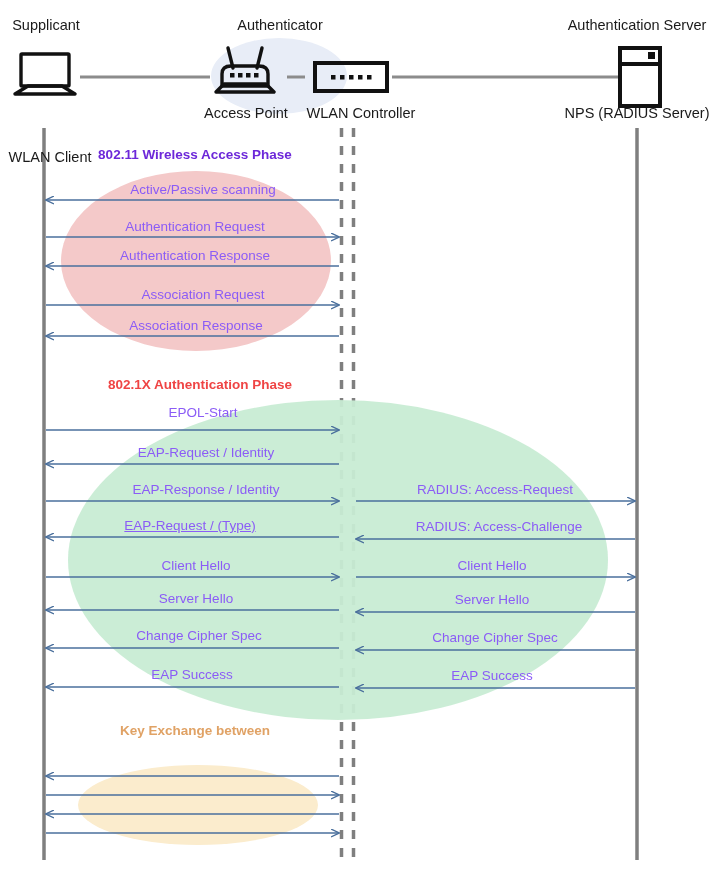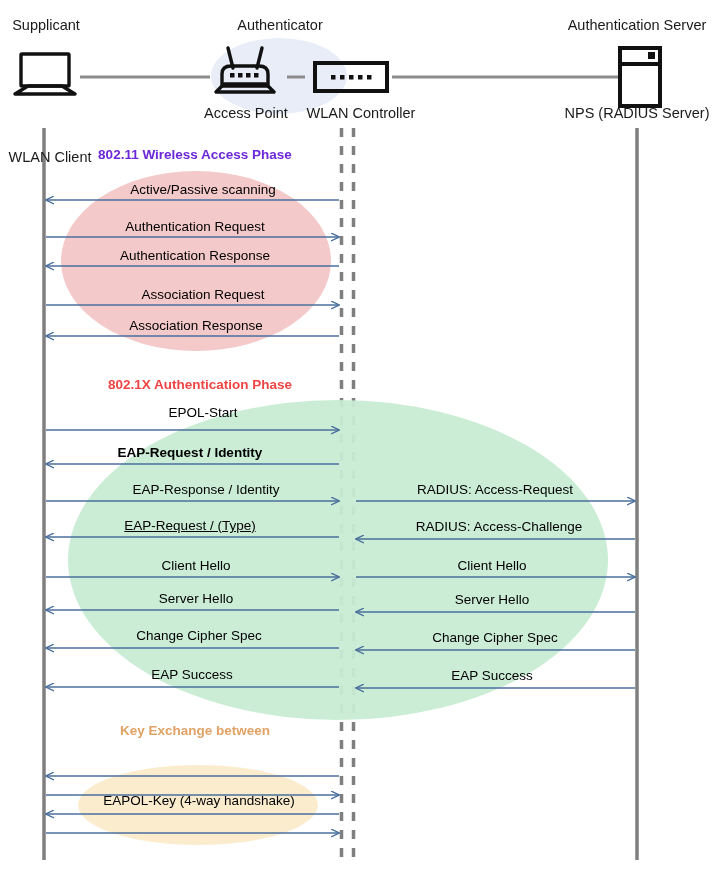--- a/index.html
+++ b/index.html
@@ -48,21 +48,21 @@
     font-weight: 600;
     text-align: center;
     line-height: 1.35;
   }
   .phase-wireless { color: #6d28d9; }
   .phase-dot1x   { color: #ef4444; }
   .phase-key     { color: #e0a265; }
   
   .msg-label {
     font-size: 13.5px;
-    color: #000000;
+    color: #8b5cf6;
     text-align: left;
     transform: translateX(-50%);
   }
 </style>
 </head>
 <body>
 
 <div id="diagram-root">
 
   <svg id="diagram-svg" viewBox="0 0 713 875" xmlns="http://www.w3.org/2000/svg">
@@ -172,29 +172,28 @@
     <div>Key Exchange between</div>
   </div>
 
   <div class="lbl msg-label" style="left:203px; top:183px;">Active/Passive scanning</div>
   <div class="lbl msg-label" style="left:195px; top:220px;">Authentication Request</div>
   <div class="lbl msg-label" style="left:195px; top:249px;">Authentication Response</div>
   <div class="lbl msg-label" style="left:203px; top:288px;">Association Request</div>
   <div class="lbl msg-label" style="left:196px; top:319px;">Association Response</div>
 
   <div class="lbl msg-label" style="left:203px; top:406px;">EPOL-Start</div>
-  <div class="lbl msg-label" style="left:190px; top:446px;font-weight:bold;">EAP-Request / Identity</div>
+  <div class="lbl msg-label" style="left:206px; top:446px;">EAP-Request / Identity</div>
   <div class="lbl msg-label" style="left:206px; top:483px;">EAP-Response / Identity</div>
   <div class="lbl msg-label" style="left:190px; top:519px;text-decoration:underline;">EAP-Request / (Type)</div>
   <div class="lbl msg-label" style="left:196px; top:559px;">Client Hello</div>
   <div class="lbl msg-label" style="left:196px; top:592px;">Server Hello</div>
   <div class="lbl msg-label" style="left:199px; top:629px;">Change Cipher Spec</div>
   <div class="lbl msg-label" style="left:192px; top:668px;">EAP Success</div>
 
-  <div class="lbl msg-label" style="left:199px; top:794px;">EAPOL-Key (4-way handshake)</div>
 
   <div class="lbl msg-label" style="left:495px; top:483px;">RADIUS: Access-Request</div>
   <div class="lbl msg-label" style="left:499px; top:520px;">RADIUS: Access-Challenge</div>
   <div class="lbl msg-label" style="left:492px; top:559px;">Client Hello</div>
   <div class="lbl msg-label" style="left:492px; top:593px;">Server Hello</div>
   <div class="lbl msg-label" style="left:495px; top:631px;">Change Cipher Spec</div>
   <div class="lbl msg-label" style="left:492px; top:669px;">EAP Success</div>
 
 </div>
 

